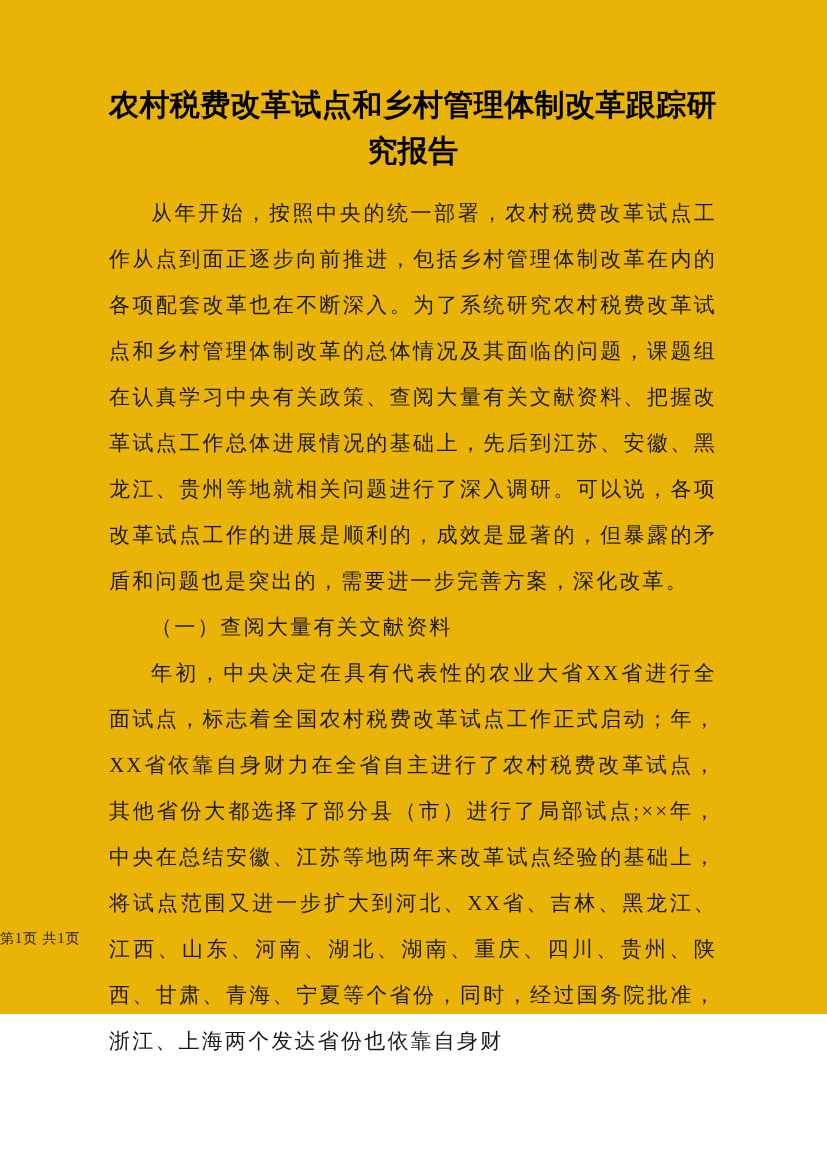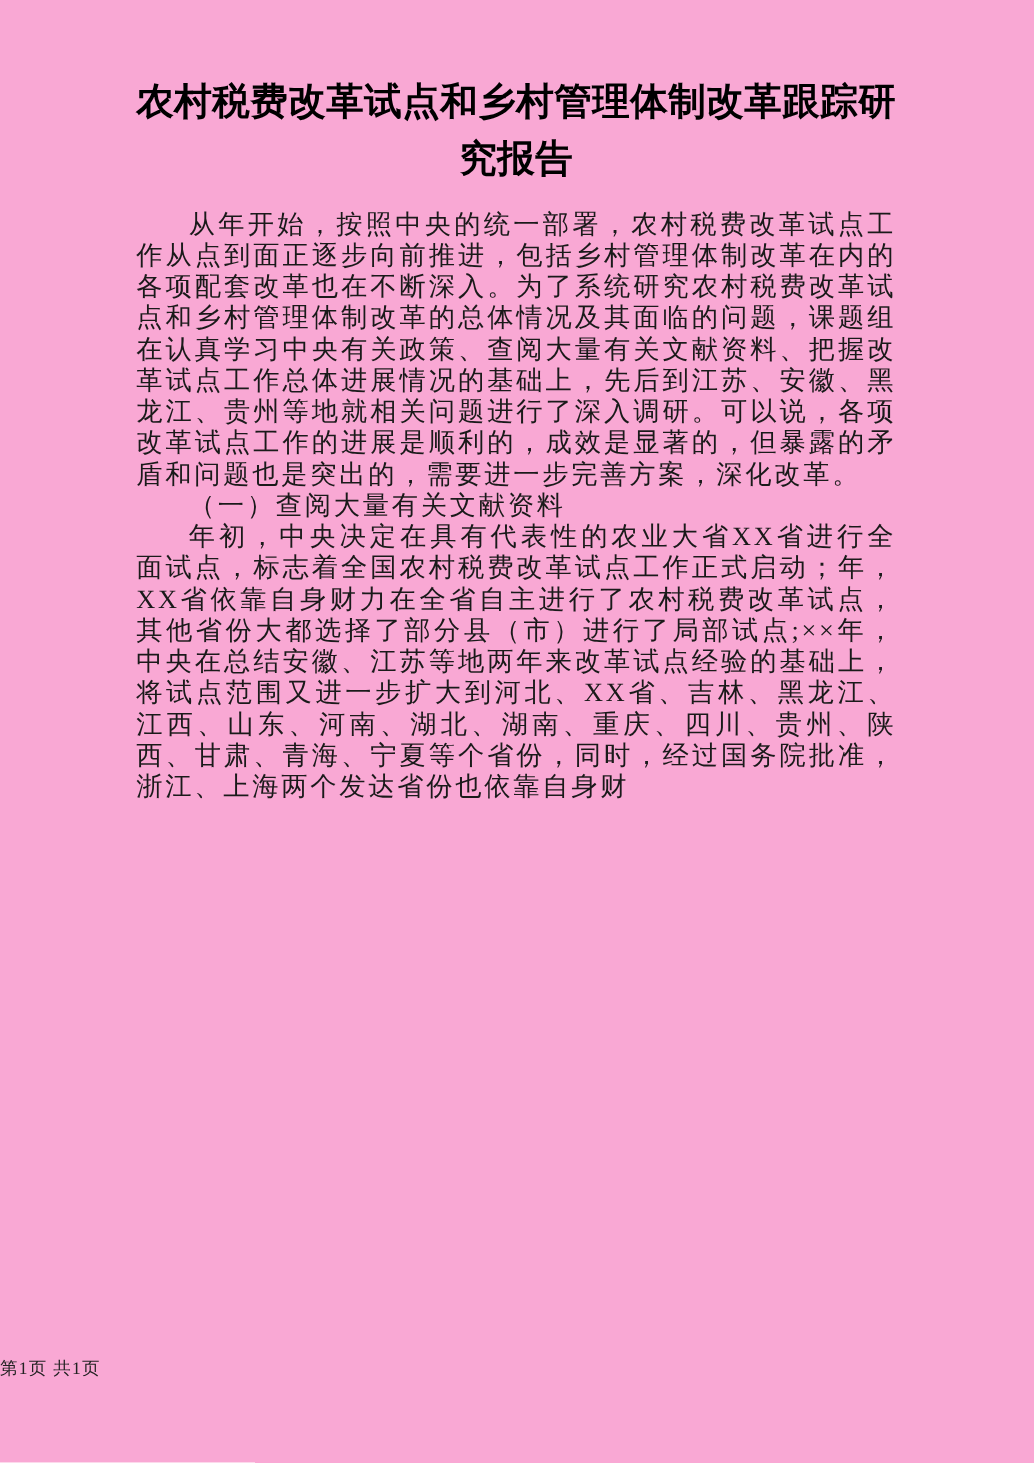--- a/index.html
+++ b/index.html
@@ -11,42 +11,42 @@
       width: 827px;
       height: 1170px;
       overflow: hidden;
       font-family: "Liberation Serif", "DejaVu Serif", serif;
       color: #1a1a1a;
       position: relative;
     }
     .page {
       box-sizing: border-box;
       width: 827px;
-      height: 1170px;
-      padding: 59px 110px 0 109px;
+      height: 1014px;
+      padding: 82px 110px 0 109px;
       position: relative;
-      background: #f9a8d4;
+      background: #eab308;
     }
     .doc-title {
       margin: 0 0 16px 0;
       font-size: 30px;
       line-height: 46px;
       font-weight: bold;
       color: #000000;
       text-align: center;
       letter-spacing: 0.4px;
       font-family: "Liberation Serif", "DejaVu Serif", serif;
     }
     .doc-body {
       width: 608px;
     }
     .para {
       margin: 0;
       font-size: 21px;
-      line-height: 25px;
+      line-height: 46px;
       letter-spacing: 2.2px;
       text-align: justify;
       text-justify: inter-ideograph;
       text-indent: 2em;
       color: #1a1a1a;
       word-break: break-all;
     }
     .footer {
       position: absolute;
       left: 0;

